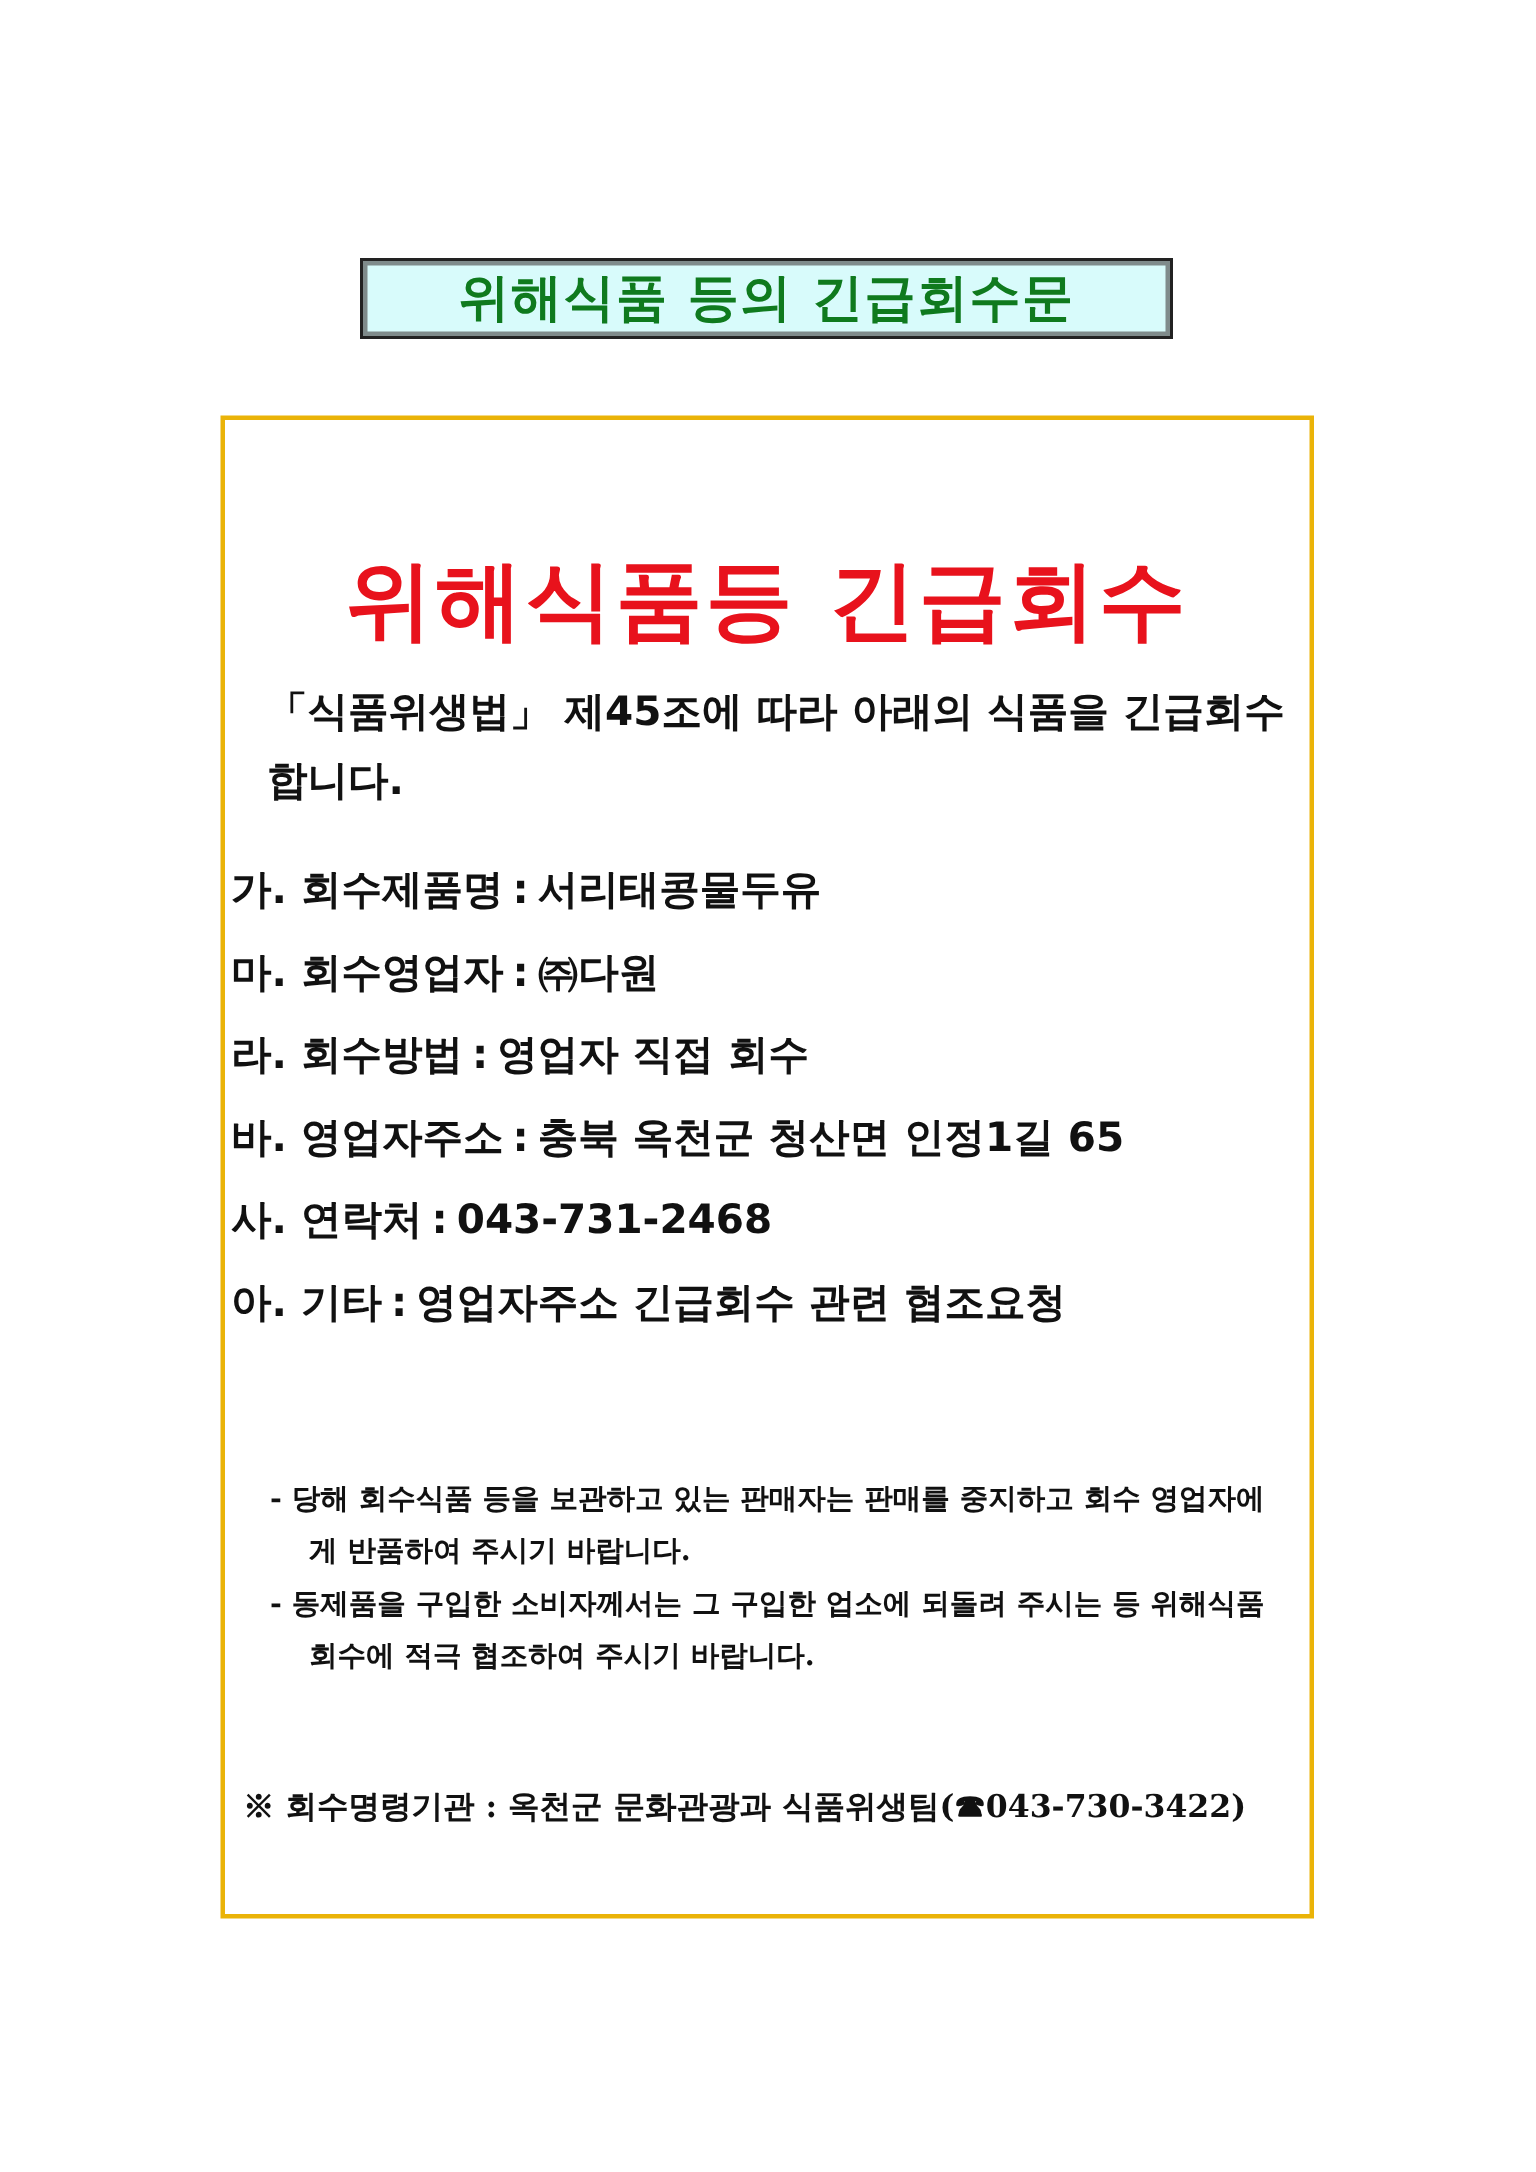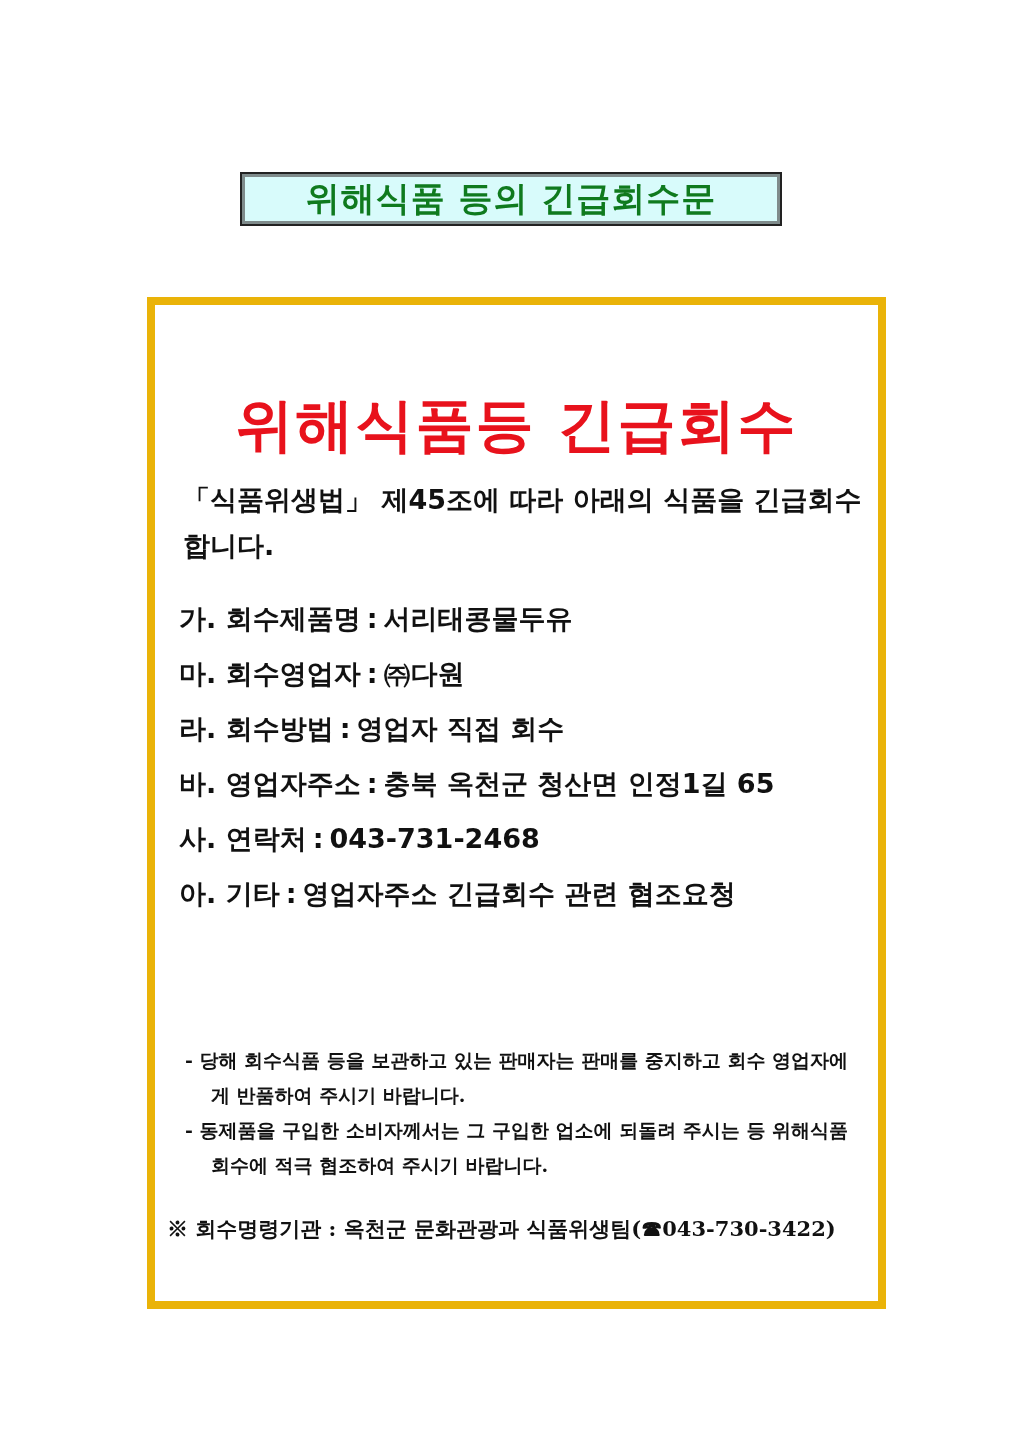--- a/index.html
+++ b/index.html
@@ -8,30 +8,30 @@
     .title-box {
       position: absolute; left: 240px; top: 172px; width: 538px; height: 50px;
       border: 2px solid #222; background: #d8fbfb;
       box-shadow: inset 0 0 0 3px #7f8b8b;
       display: flex; align-items: center; justify-content: center;
     }
     .title-text { color: #0f7a1e; font-weight: bold; font-size: 34px; letter-spacing: 1px;
                   font-family: "DejaVu Sans", sans-serif; }
     .main-box {
       position: absolute; left: 147px; top: 277px; width: 723px; height: 996px;
-      border: 8px solid #eab308; background: #fff; margin-top: 20px;
+      border: 3px solid #eab308; background: #fff;
     }
     .headline { position: absolute; left: 0; right: 0; top: 82px; text-align: center;
                 color: #e8121c; font-weight: bold; font-size: 58px; letter-spacing: 2px; }
     .intro { position: absolute; left: 28px; top: 172px; width: 680px; font-size: 27px;
              line-height: 46px; font-weight: bold; }
-    .items { position: absolute; left: 24px; top: 292px; width: 700px; }
+    .items { position: absolute; left: 4px; top: 292px; width: 700px; }
     .item { height: 55px; font-size: 27px; font-weight: bold; line-height: 44px; white-space: nowrap; }
     .item .sep { margin: 0 6px; }
-    .notes { position: absolute; left: 30px; top: 738px; width: 680px; font-size: 19px;
+    .notes { position: absolute; left: 30px; top: 702px; width: 680px; font-size: 19px;
              font-weight: bold; line-height: 35px; font-family: "DejaVu Serif", serif; }
     .note { padding-left: 26px; text-indent: -26px; }
     .footer { position: absolute; left: 12px; top: 910px; font-size: 21px; font-weight: bold;
               white-space: nowrap; font-family: "DejaVu Serif", serif; }
   </style>
 </head>
 <body>
 
 <div class="title-box">
   <span class="title-text">위해식품 등의 긴급회수문</span>

